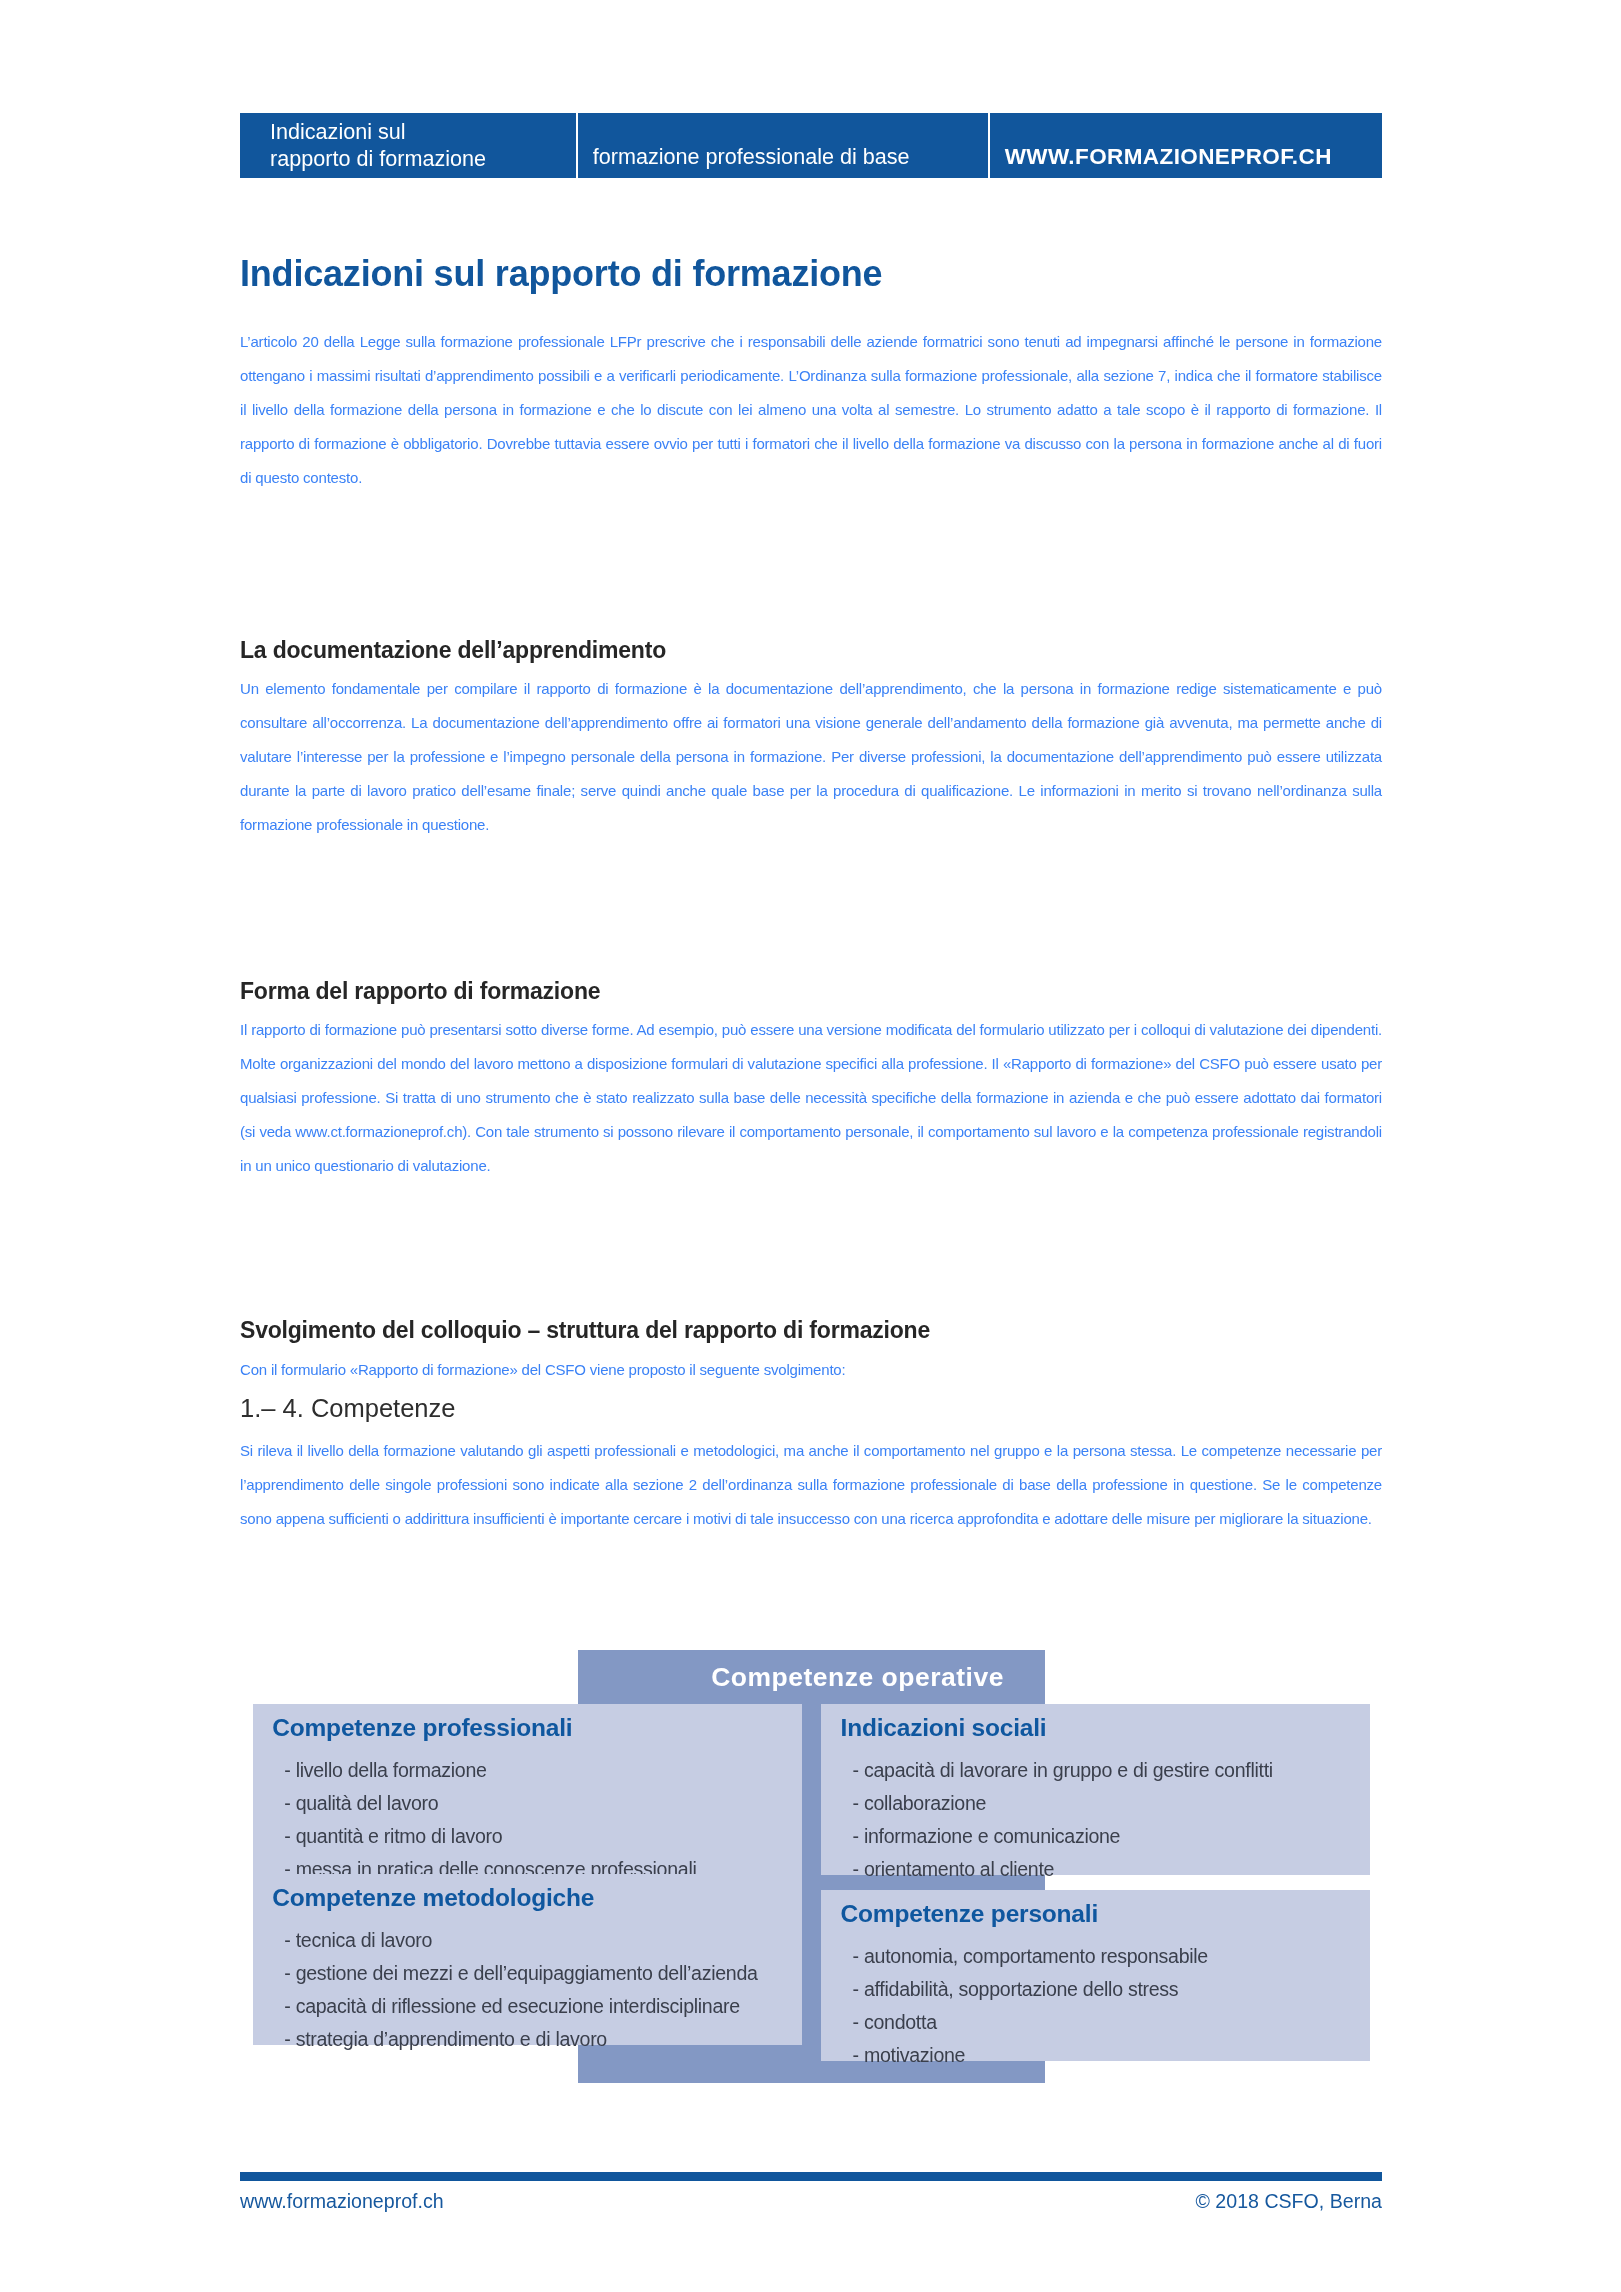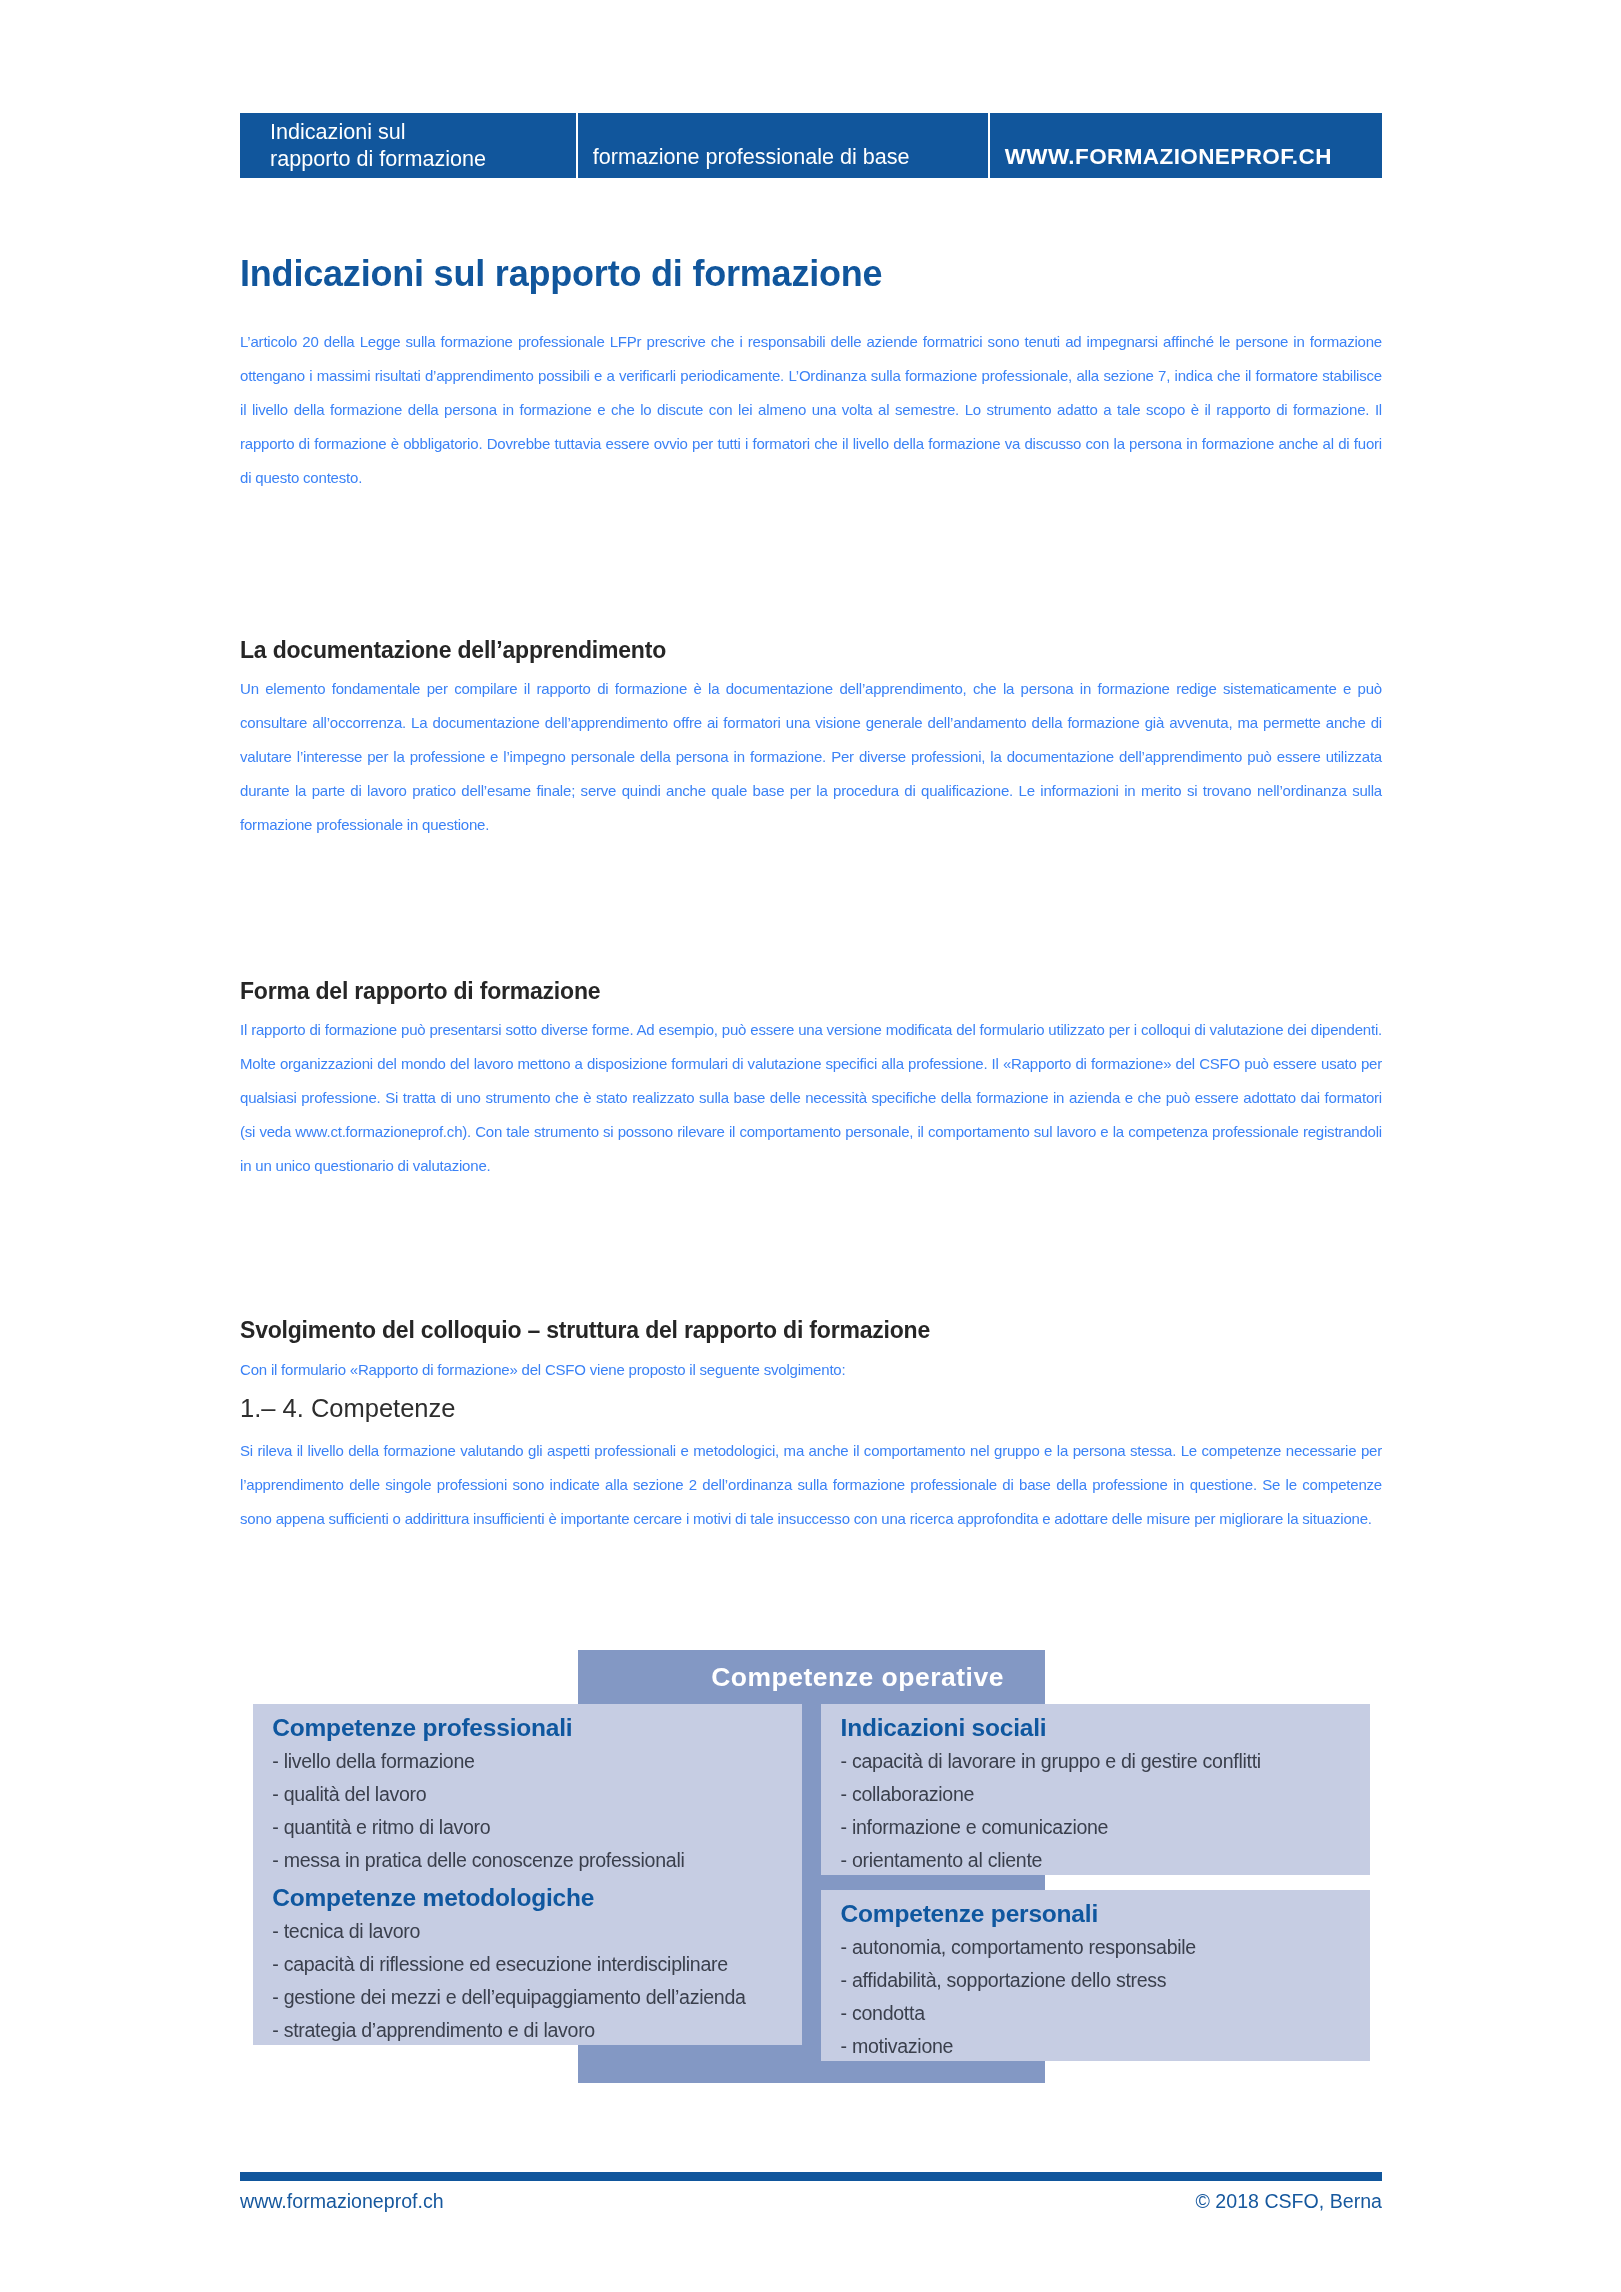--- a/index.html
+++ b/index.html
@@ -101,21 +101,21 @@
     padding: 9.8px 13.7px 0 19.6px;
   }
   .kbox-tl { left: 12.7px;  top: 54px; }
   .kbox-tr { left: 581px; top: 54px; }
   .kbox-bl { left: 12.7px;  top: 224px; }
   .kbox-br { left: 581px; top: 240px; }
   .kbox h4 {
     margin: 0 0 2.9px 0;
     font-size: 24.5px; color: #0f579f; letter-spacing: -0.2px;
   }
-  .kbox ul { margin: 0; padding: 0; }
+  .kbox ul { margin: 12px; padding: 0; }
   .kbox li {
     list-style: none;
     font-size: 19.6px; line-height: 33px; letter-spacing: -0.3px;
     color: #3a3f4c;
     white-space: nowrap;
   }
 
   
   .foot-bar {
     position: absolute; left: 0; top: 2172px;
@@ -185,22 +185,22 @@
         <li>- collaborazione</li>
         <li>- informazione e comunicazione</li>
         <li>- orientamento al cliente</li>
       </ul>
     </div>
 
     <div class="kbox kbox-bl">
       <h4>Competenze metodologiche</h4>
       <ul>
         <li>- tecnica di lavoro</li>
+        <li>- gestione dei mezzi e dell’equipaggiamento dell’azienda</li>
         <li>- capacità di riflessione ed esecuzione interdisciplinare</li>
-        <li>- gestione dei mezzi e dell’equipaggiamento dell’azienda</li>
         <li>- strategia d’apprendimento e di lavoro</li>
       </ul>
     </div>
 
     <div class="kbox kbox-br">
       <h4>Competenze personali</h4>
       <ul>
         <li>- autonomia, comportamento responsabile</li>
         <li>- affidabilità, sopportazione dello stress</li>
         <li>- condotta</li>

